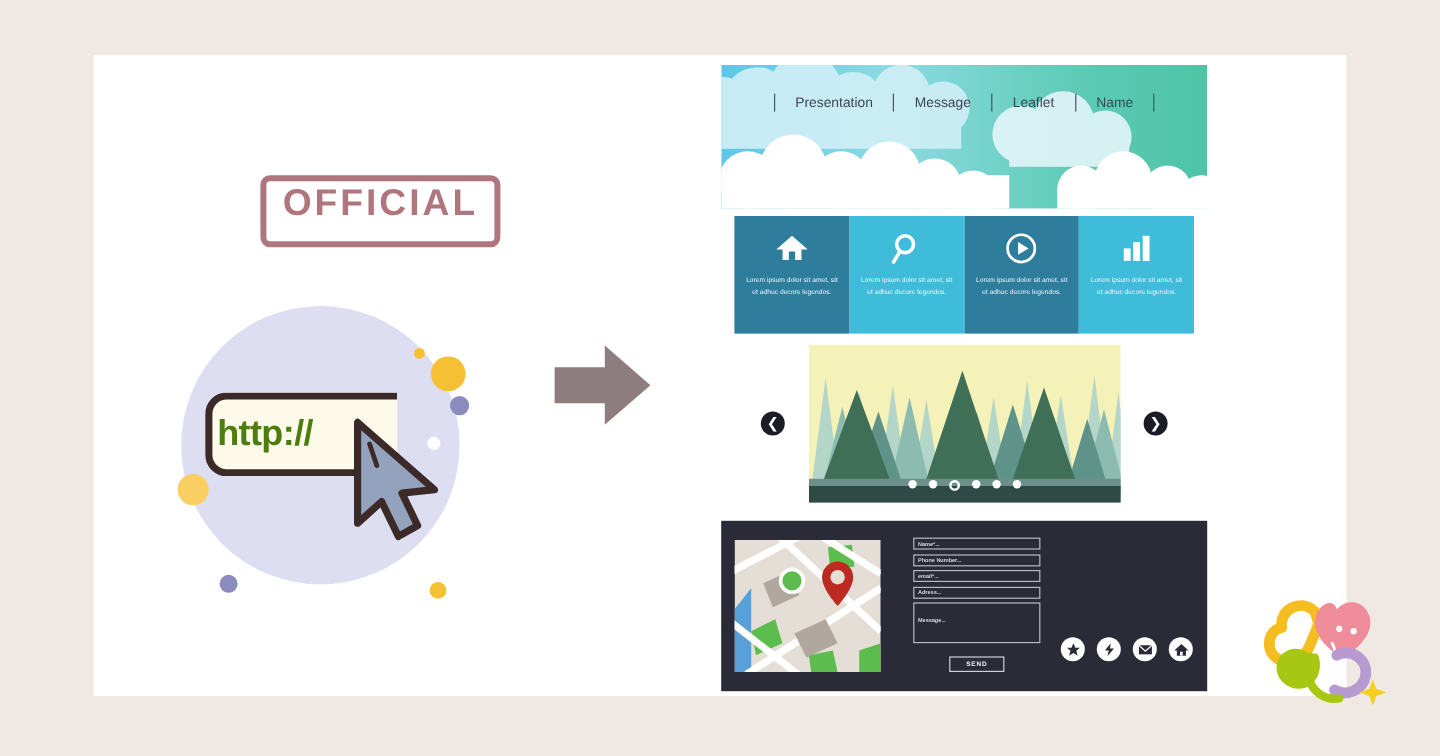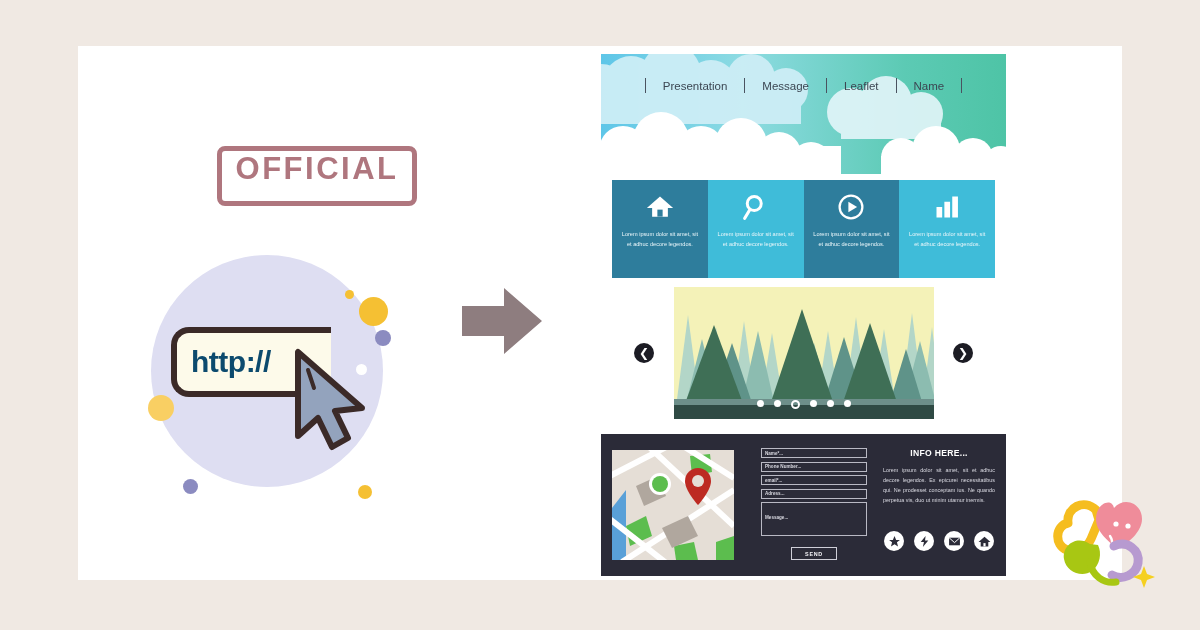--- a/index.html
+++ b/index.html
@@ -48,22 +48,22 @@
   .urlbar {
     position: absolute; left: 93px; top: 281px;
     width: 160px; height: 70px;
     background: #fdfaea;
     border: 6px solid #3b2a28;
     border-right: none;
     border-radius: 18px 0 0 18px;
     display: flex; align-items: center;
   }
   .urlbar span {
-    font-size: 30px; font-weight: bold; color: #0c4a6e;
-    margin-left: 14px; letter-spacing: -0.5px;
+    font-size: 30px; font-weight: bold; color: #4d7c0f;
+    margin-left: 4px; letter-spacing: -0.5px;
   }
   .cursor { position: absolute; left: 214px; top: 302px; width: 80px; height: 105px; }
 
   .arrow-mid { position: absolute; left: 384px; top: 240px; width: 80px; height: 70px; }
 
   
   .mock { position: absolute; left: 523px; top: 8px; width: 405px; height: 374px; background:#fff; }
 
   .hero { position: relative; width: 405px; height: 120px; overflow: hidden; }
   .nav {
@@ -331,24 +331,20 @@
           </div>
           <div class="finput">
             <span>Adress...</span>
           </div>
           <div class="fmsg">
             <span>Message...</span>
           </div>
           <div class="send">SEND</div>
         </div>
 
-        <div class="info">
-          <div class="info-h">INFO HERE...</div>
-          <div class="info-p">Lorem ipsum dolor sit amet, sit et adhuc decore legendos. Ex epicurei necessitatibus qui. Ne prodesset conceptam ius. Ne quando perpetua vis, duo ut minim utamur inermis.</div>
-        </div>
 
         <div class="socials">
           <div class="soc">
             <svg viewBox="0 0 24 24" width="13" height="13">
               <polygon points="12,2 15,9 22,9 16.5,13.5 18.5,21 12,17 5.5,21 7.5,13.5 2,9 9,9" fill="#2b2b38"></polygon>
             </svg>
           </div>
           <div class="soc">
             <svg viewBox="0 0 24 24" width="13" height="13">
               <polygon points="14,2 5,13 11,13 9,22 19,10 13,10" fill="#2b2b38"></polygon>

